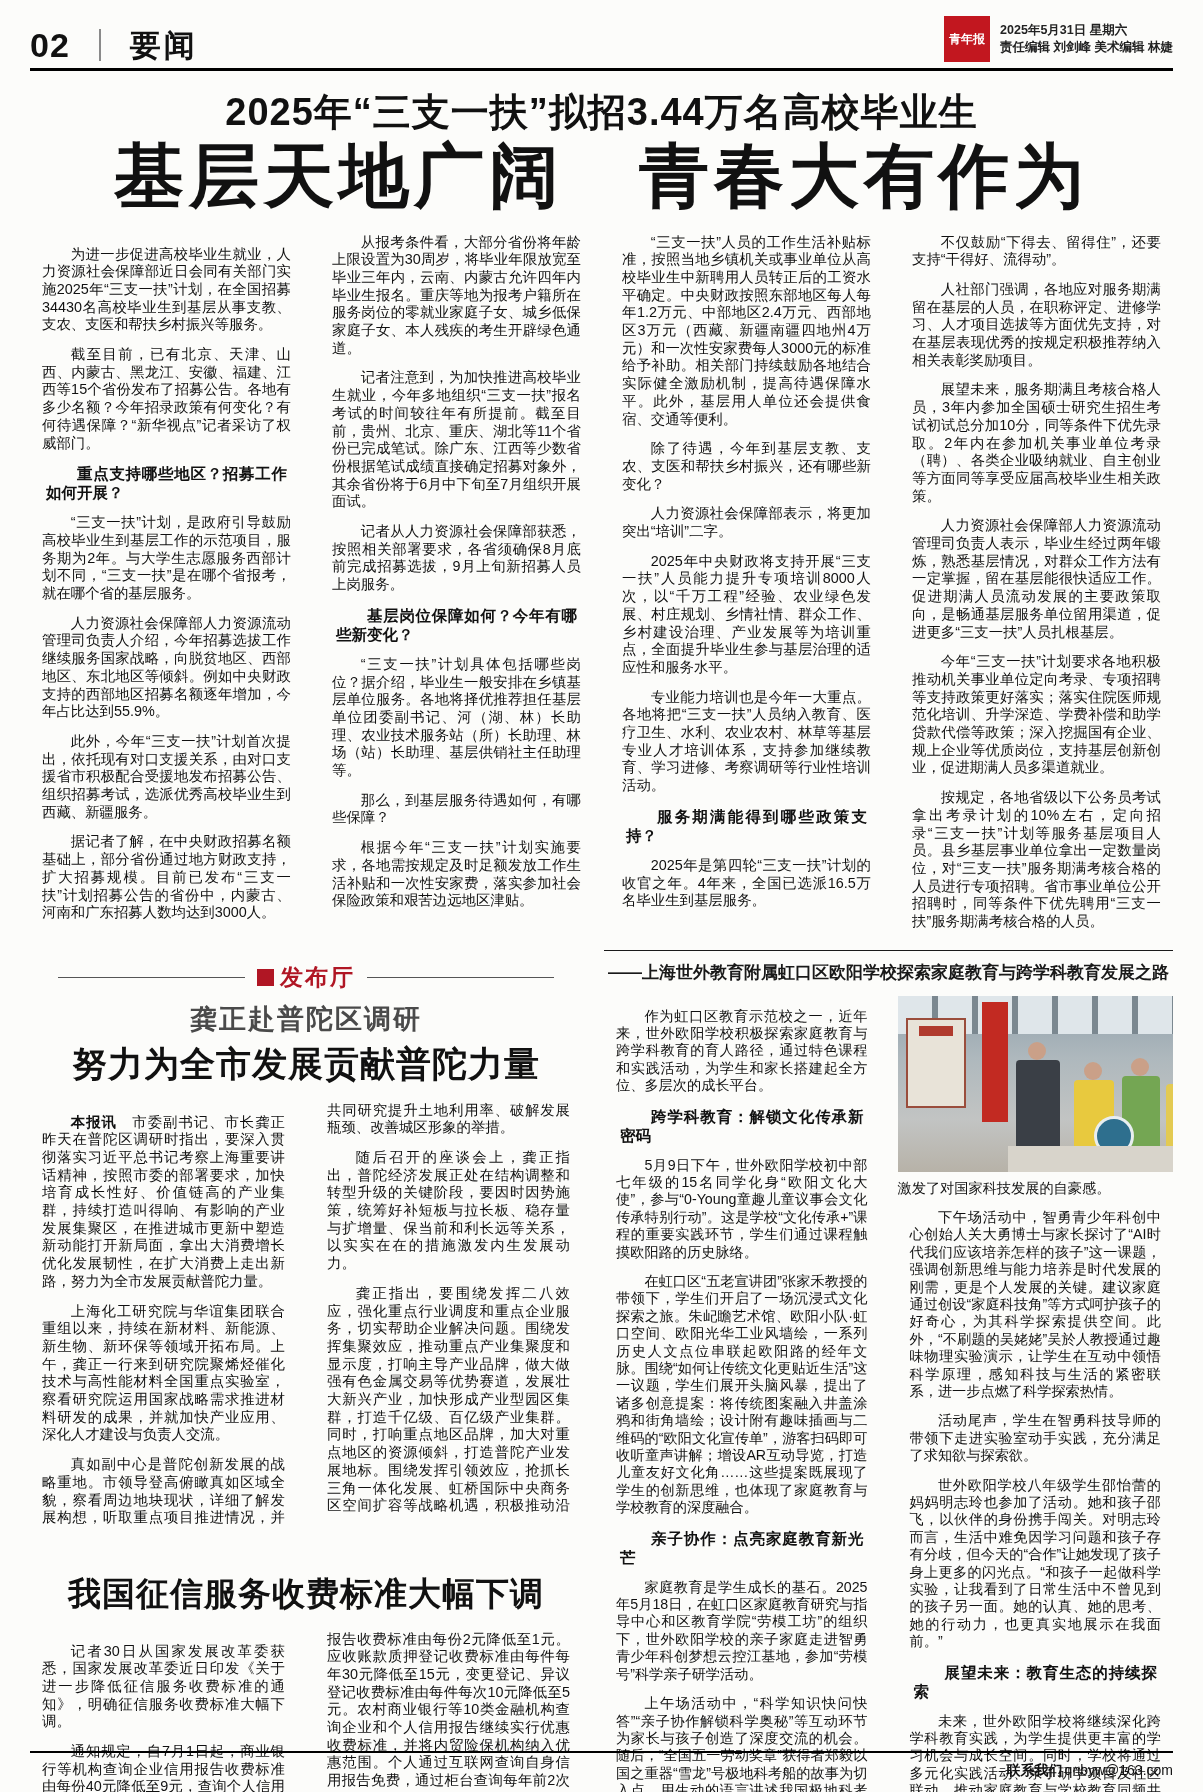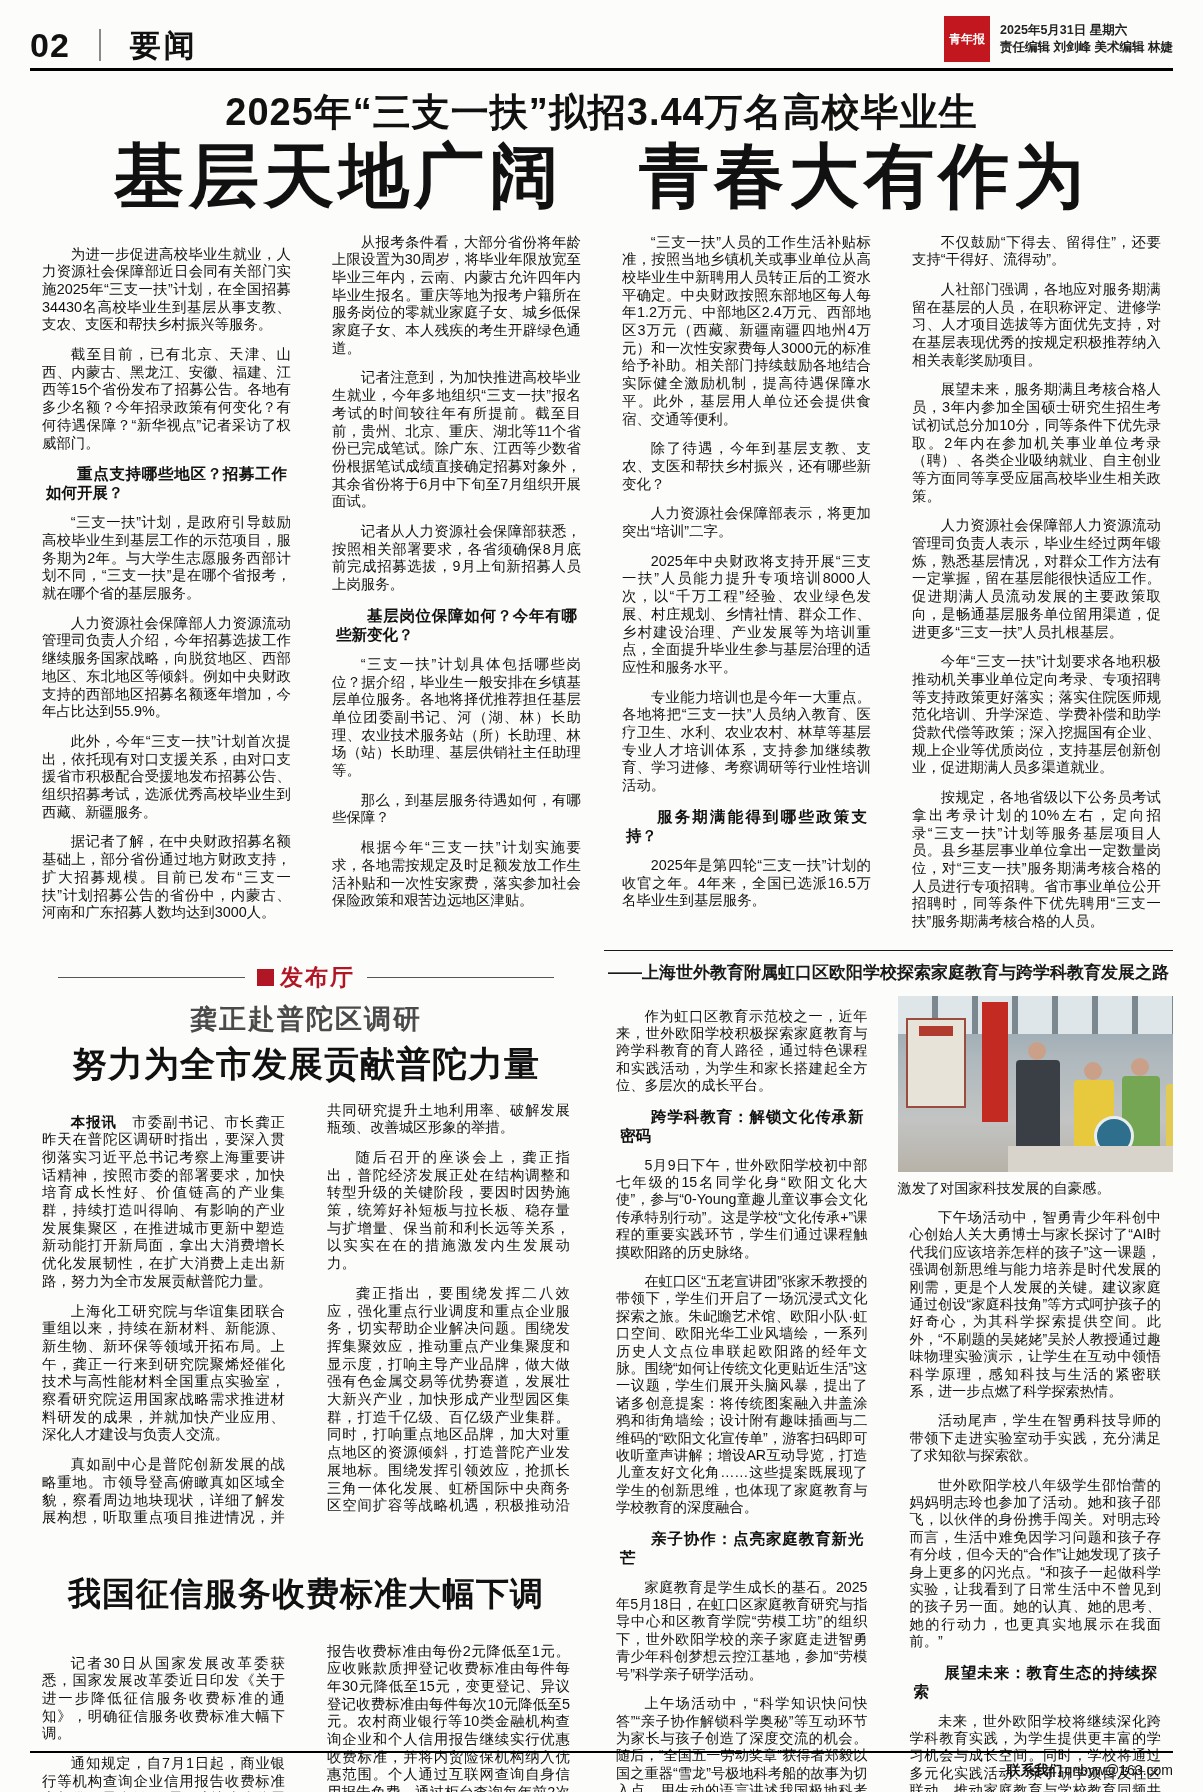--- a/index.html
+++ b/index.html
@@ -38,21 +38,21 @@
   .half-left{width:552px; flex:none;}
   .half-right{flex:1; border-top:1px solid #1a1a1a; padding-top:8px;}
   
   .fbt-header{display:flex; align-items:center; gap:12px; margin:12px 28px 6px 28px;}
   .fbt-line{flex:1; height:1px; background:#555;}
   .fbt-label{display:flex; align-items:center; gap:6px; color:#b01624; font-weight:900; font-size:23px; letter-spacing:2px;}
   .fbt-square{width:17px; height:17px; background:#b01624; display:inline-block;}
   .kicker-2{text-align:center; font-size:27px; color:#4a4a4a; font-weight:600; letter-spacing:2px; margin:8px 0 0;}
   .headline-2{text-align:center; font-size:35px; font-weight:900; letter-spacing:1px; margin:4px 0 14px;}
   .fbt-body{height:448px;}
-  .headline-3{text-align:center; font-size:33px; font-weight:900; letter-spacing:1px; margin:22px 0 26px;}
+  .headline-3{text-align:center; font-size:33px; font-weight:900; letter-spacing:1px; margin:22px 0 14px;}
   .credit-body{height:172px;}
   
   .headline-4{text-align:center; font-size:31px; font-weight:900; letter-spacing:2px; margin:4px 0 2px;}
   .subhead-4{text-align:center; font-size:17px; font-weight:600; margin:2px 0 12px; color:#191919;}
   .school-cols{display:flex; gap:18px;}
   .school-col{flex:1; font-size:14.2px; line-height:17.4px; text-align:justify;}
   
   .photo{position:relative; width:100%; height:176px; margin:0 0 8px;
     background:linear-gradient(180deg,#8fa0ab 0%,#aeb8bd 35%,#c2c4c3 70%,#b7b2a8 100%); overflow:hidden;}
   .ph-ceiling{position:absolute; top:0; left:0; right:0; height:38px;

